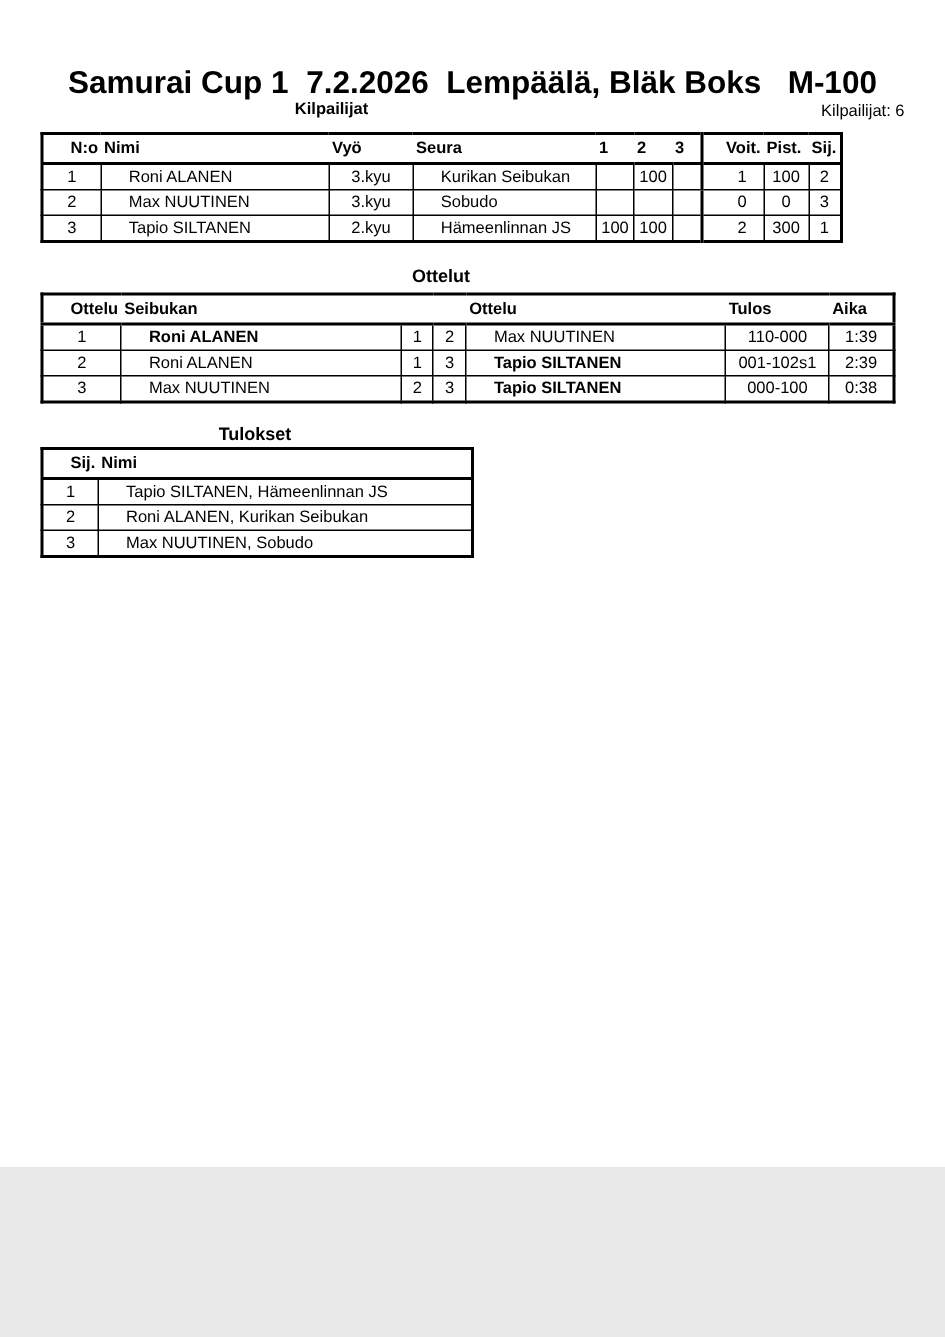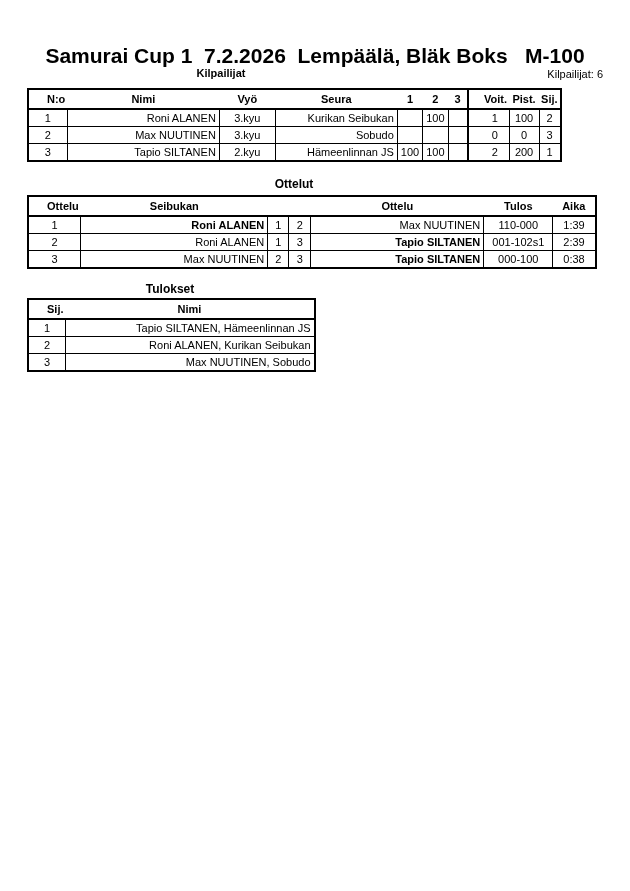--- a/index.html
+++ b/index.html
@@ -1,19 +1,19 @@
 <!DOCTYPE html>
 <html><head>
 <meta charset="utf-8">
 <style>
   html,body { margin:0; padding:0; background:#e8e8e8; }
   .page {
     position: relative;
     width: 630px;
-    height: 891px;
+    height: 778px;
     background: #ffffff;
     font-family: "Liberation Sans", sans-serif;
     color: #000;
     overflow: hidden;
   }
   .title {
     position: absolute;
     top: 44px;
     left: 0;
     width: 100%;
@@ -50,32 +50,32 @@
   }
   #tbl-kilpailijat { top: 88px;  left: 27px; }
   #tbl-ottelut     { top: 195px; left: 27px; }
   #tbl-tulokset    { top: 298px; left: 27px; }
   th {
     border: none;
     border-bottom: 2px solid #000;
     font-weight: bold;
     height: 18px;
     padding: 0 2px;
-    text-align: center;
+    text-align: left;
     overflow: hidden;
     white-space: nowrap;
   }
   td {
     border: 1px solid #000;
     height: 16px;
     padding: 0 3px;
     overflow: hidden;
     white-space: nowrap;
   }
-  .l { text-align: right; padding-left: 18px; }
+  .l { text-align: left; padding-left: 18px; }
   .c { text-align: center; }
   .tl { border-left: 2px solid #000 !important; padding-left: 15px; }
   .bold { font-weight: bold; }
 </style>
 </head>
 <body>
 
 <div class="page">
 
   <div class="title">Samurai Cup 1  7.2.2026  Lempäälä, Bläk Boks   M-100</div>
@@ -136,21 +136,21 @@
       </tr>
       <tr>
         <td class="c">3</td>
         <td class="l">Tapio SILTANEN</td>
         <td class="c">2.kyu</td>
         <td class="l">Hämeenlinnan JS</td>
         <td class="c">100</td>
         <td class="c">100</td>
         <td class="c"></td>
         <td class="c tl">2</td>
-        <td class="c">200</td>
+        <td class="c">300</td>
         <td class="c">1</td>
       </tr>
     </tbody>
   </table>
 
   <div class="subheading sub-ottelut">Ottelut</div>
 
   <table id="tbl-ottelut">
     <colgroup>
       <col style="width:33px">

